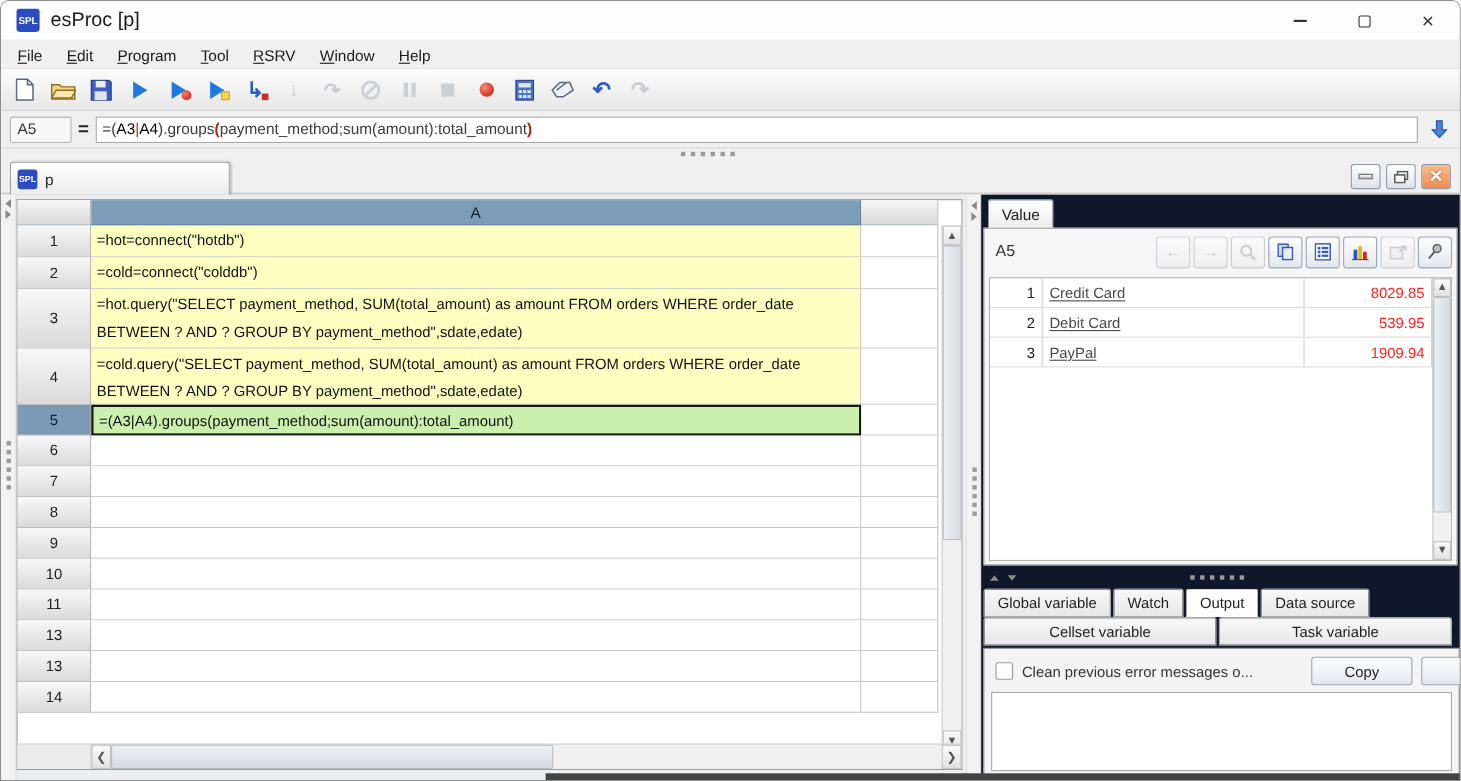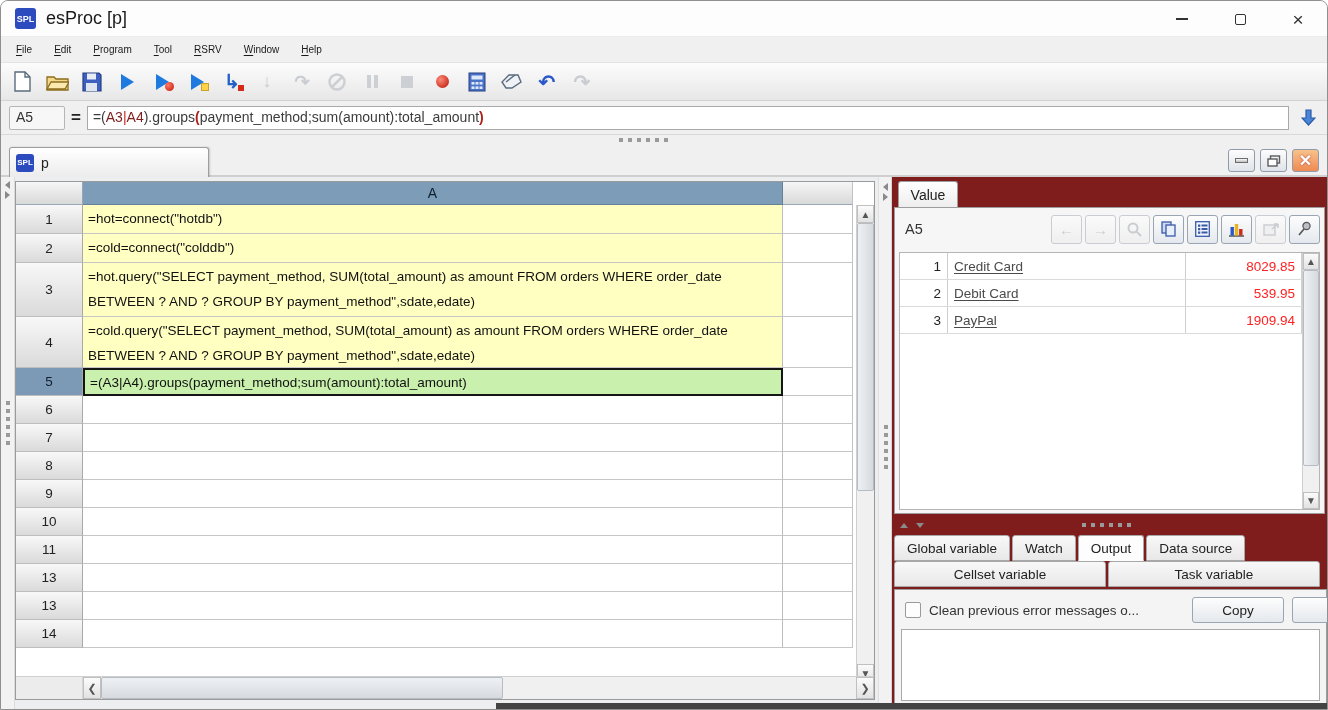--- a/index.html
+++ b/index.html
@@ -11,41 +11,41 @@
   .spl-logo { width:21px; height:21px; background:#2b4bbf; color:#fff; font-weight:bold; font-size:9px; display:flex; align-items:center; justify-content:center; border-radius:3px; letter-spacing:0; }
   .title-text { margin-left:10px; font-size:18px; color:#1a1a1a; }
   .win-controls { position:absolute; right:0; top:0; height:36px; display:flex; }
   .win-btn { width:58px; height:36px; display:flex; align-items:center; justify-content:center; color:#333; }
   .glyph-min { width:12px; height:1.4px; background:#333; }
   .glyph-max { width:11px; height:11px; border:1.4px solid #333; border-radius:2px; }
   .glyph-close { font-size:19px; line-height:1; color:#333; font-weight:400; }
 
   
   .menubar { height:26px; background:#f0f0f0; display:flex; align-items:center; padding-left:4px; border-bottom:1px solid #e3e3e3; }
-  .menu-item { padding:0 11px; font-size:10px; color:#1a1a1a; }
+  .menu-item { padding:0 11px; font-size:14px; color:#1a1a1a; }
   .menu-item u { text-underline-offset:2px; }
 
   
   .toolbar { height:38px; background:linear-gradient(#fcfcfc,#e7e7e7); border-bottom:1px solid #d2d2d2; display:flex; align-items:center; padding-left:8px; gap:9px; }
   .tb { width:26px; height:26px; display:flex; align-items:center; justify-content:center; position:relative; }
   .gray { color:#c9ccd1 !important; }
   .tri-run { width:0; height:0; border-left:13px solid #1f7ae0; border-top:8px solid transparent; border-bottom:8px solid transparent; }
   .dot-red { position:absolute; width:9px; height:9px; border-radius:50%; background:radial-gradient(circle at 35% 35%, #ff7a6a,#c41200); right:1px; bottom:4px; }
   .sq-yellow { position:absolute; width:8px; height:8px; background:#ffd24a; border:1px solid #c9a227; right:1px; bottom:4px; }
   .arrow-glyph { font-size:19px; font-weight:bold; color:#2160c4; }
   .dot-red-big { width:13px; height:13px; border-radius:50%; background:radial-gradient(circle at 35% 35%, #ff8a78,#b51000); }
   .pause-bars span { display:inline-block; width:4px; height:13px; background:#ccd0d5; margin:0 1.5px; }
   .stop-sq { width:12px; height:12px; background:#ccd0d5; }
 
   
   .formulabar { height:33px; background:#f0f0f0; display:flex; align-items:center; padding:0 6px 0 8px; gap:6px; }
   .cellref { width:56px; height:24px; background:#f7f7f7; border:1px solid #b5b5b5; border-radius:2px; font-size:14px; color:#333; padding:2px 6px; }
   .eq { font-size:17px; font-weight:bold; color:#222; }
   .fx-input { flex:1; height:24px; background:#fff; border:1px solid #a9a9a9; font-size:14px; padding:2px 5px; white-space:nowrap; overflow:hidden; color:#3c3c3c; }
-  .fx-blue { color:#7f1d1d; } .fx-red { color:#d02020; } .fx-bold-red { color:#b02018; font-weight:bold; }
+  .fx-blue { color:#000000; } .fx-red { color:#d02020; } .fx-bold-red { color:#b02018; font-weight:bold; }
   .fx-down { width:26px; height:26px; display:flex; align-items:center; justify-content:center; }
 
   
   .hsplit { height:10px; background:#f0f0f0; position:relative; border-top:1px solid #d9d9d9; }
   .dots-h { position:absolute; left:618px; top:3px; display:flex; gap:5px; }
   .dots-h i, .dots-v i { width:4px; height:4px; background:#9a9a9a; display:block; }
   .dots-v { display:flex; flex-direction:column; gap:4px; }
 
   
   .tabbar { height:33px; background:#f0f0f0; position:relative; border-bottom:2px solid #cfcfcf; }
@@ -95,21 +95,21 @@
   .g-hscroll .pad { width:67px; background:#ececec; border-right:1px solid #d6d6d6; }
   .g-hscroll .track { position:relative; flex:1; }
   .hs-btn { position:absolute; top:0; width:18px; height:22px; background:linear-gradient(#fbfbfb,#e2e2e2); border:1px solid #c0c0c0; display:flex; align-items:center; justify-content:center; color:#555; font-size:11px; }
   .hs-thumb { position:absolute; left:18px; top:0; width:402px; height:22px; background:linear-gradient(#eef1f4,#d6dade); border:1px solid #b7bcc2; border-radius:2px; }
 
   
   .v-splitter { position:absolute; left:877px; top:0; width:14px; height:100%; background:#f2f2f2; border-left:1px solid #e0e0e0; border-right:1px solid #d5d5d5; }
   .v-splitter .dots-v { position:absolute; left:5px; top:248px; }
 
   
-  .rpanel { position:absolute; left:891px; top:0; width:437px; height:100%; background:#7f1d1d; }
+  .rpanel { position:absolute; left:891px; top:0; width:437px; height:100%; background:#0f172a; }
   .value-tab { position:absolute; left:6px; top:4px; width:60px; height:27px; background:linear-gradient(#ffffff,#ededed); border:1px solid #9d9d9d; border-bottom:none; border-radius:3px 3px 0 0; display:flex; align-items:center; justify-content:center; font-size:14px; color:#222; }
   .value-box { position:absolute; left:2px; top:30px; width:431px; height:307px; background:#f6f6f6; border:1px solid #9d9d9d; }
   .vb-head { height:42px; display:flex; align-items:center; padding:0 4px 0 10px; }
   .vb-cell { font-size:14.5px; color:#333; flex:1; }
   .vbtn { width:31px; height:29px; border:1px solid #9aa5b3; border-radius:3px; background:linear-gradient(#fdfdfd,#e4e8ed); display:flex; align-items:center; justify-content:center; margin-left:3px; font-size:15px; color:#444; }
   .vbtn.dis { border-color:#c9cdd3; color:#c9ccd1; background:linear-gradient(#fafafa,#efefef); }
   
   .vtable { position:absolute; left:4px; top:44px; right:4px; bottom:3px; background:#fff; border:1px solid #b5b5b5; }
   .vt-row { display:flex; }
   .vt-h { height:24px; background:linear-gradient(#fbfbfb,#e6e6e6); }

